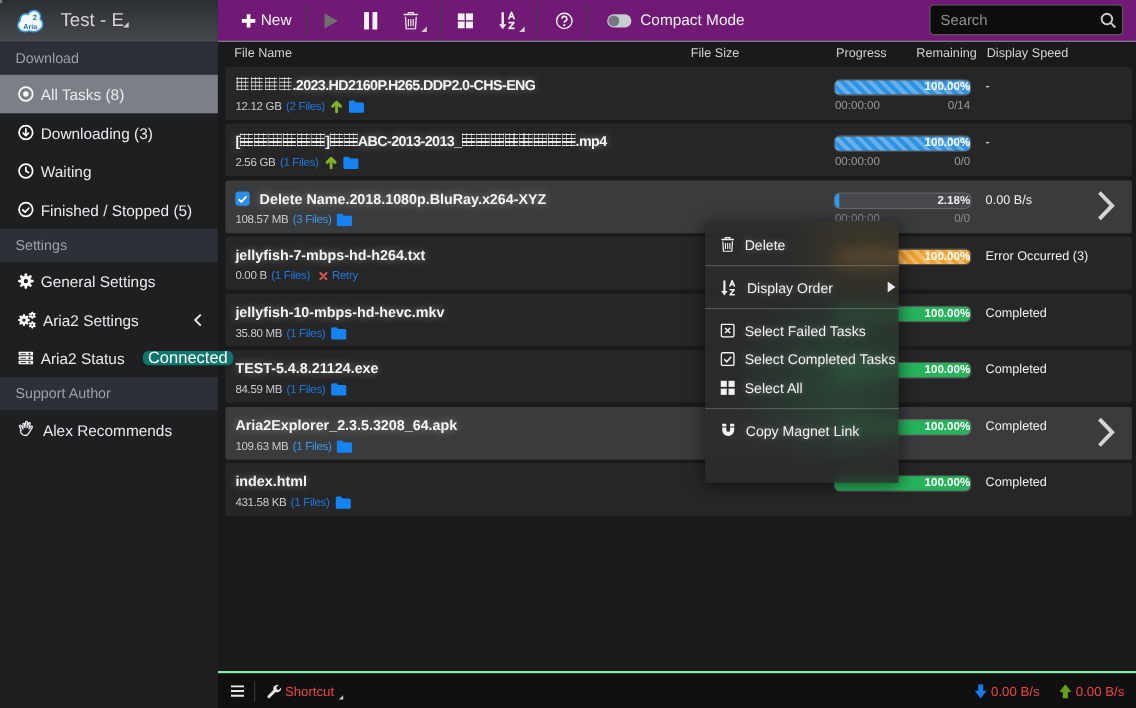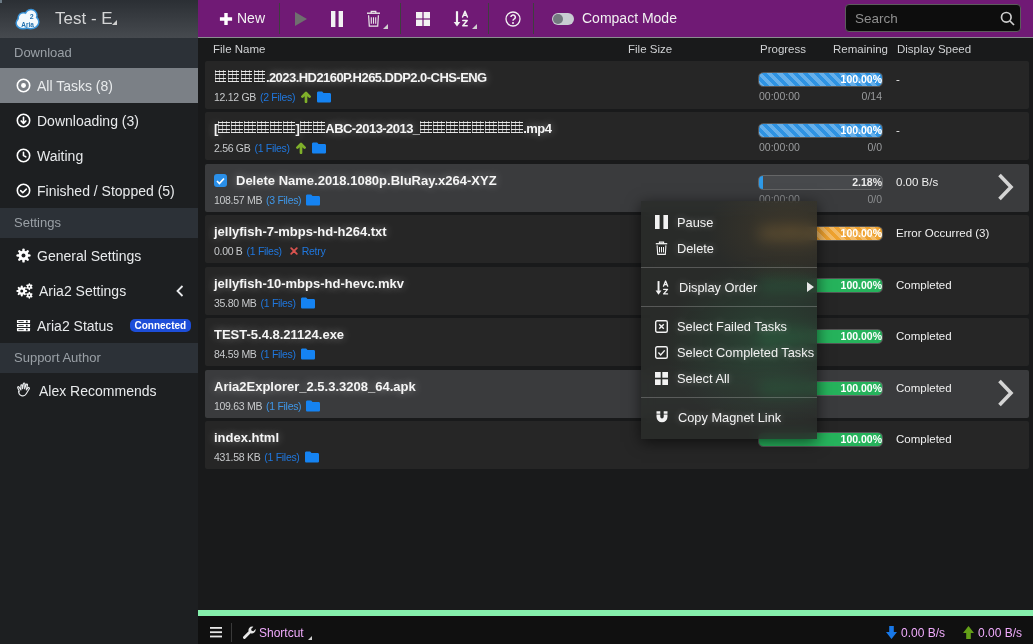--- a/index.html
+++ b/index.html
@@ -49,21 +49,21 @@
   .bar.orange { background-color:#efa22f; }
   .bar.track { background-color:#47494c; color:#ececec; }
   .times { position:absolute; left:554px; top:29px; width:123px; font-size:10.5px;
     color:#9a9c9e; }
   .times .r { float:right; }
   .rval { position:absolute; left:691px; top:12px; font-size:11.5px; color:#f0f0f0;
     line-height:13px; }
   .chev { position:absolute; right:15px; top:9px; }
   
   #bottombar { position:absolute; left:198px; top:610px; width:835px; height:34px;
-    background:#101010; border-top:6px solid #86efac; color:#f0abfc; font-size:12px; }
+    background:#101010; border-top:2px solid #86efac; color:#ef4444; font-size:12px; }
   
   #ctxmenu { position:absolute; left:641px; top:201px; width:176px; height:238px;
     background:radial-gradient(ellipse 150px 120px at 72% 60%, rgba(46,160,95,.22), rgba(46,160,95,0) 70%),
       radial-gradient(ellipse 120px 80px at 85% 12%, rgba(190,130,40,.13), rgba(190,130,40,0) 70%),
       rgba(42,44,42,.83); backdrop-filter:blur(7px);
     box-shadow:0 3px 14px rgba(0,0,0,.6); z-index:9; padding-top:8px; }
   .mi { height:26px; display:flex; align-items:center; color:#f2f2f2; font-size:12.8px;
     padding-left:14px; text-shadow:0 0 7px rgba(255,255,255,.35); white-space:nowrap; }
   .mi svg { margin-right:9px; flex:none; }
   .msep { height:1px; background:rgba(255,255,255,.22); margin:6px 0; }
@@ -161,21 +161,21 @@
       <rect x="1" y="2" width="14" height="3.4" rx="0.6"></rect>
       <rect x="1" y="6.3" width="14" height="3.4" rx="0.6"></rect>
       <rect x="1" y="10.6" width="14" height="3.4" rx="0.6"></rect>
       <rect x="2.6" y="3.4" width="5.6" height="0.9" fill="#1d1f21"></rect>
       <rect x="2.6" y="7.7" width="5.6" height="0.9" fill="#1d1f21"></rect>
       <rect x="2.6" y="12" width="5.6" height="0.9" fill="#1d1f21"></rect>
       <rect x="10.6" y="2.9" width="1.8" height="1.8" fill="#1d1f21"></rect>
       <rect x="10.6" y="7.2" width="1.8" height="1.8" fill="#1d1f21"></rect>
       <rect x="10.6" y="11.5" width="1.8" height="1.8" fill="#1d1f21"></rect>
     </svg>Aria2 Status
-    <span style="position:absolute;left:130px;top:11px;background:#1d4ed8;color:#fff;font-size:10px;font-weight:bold;border-radius:5px;padding:0 4.5px;line-height:13px;height:13px;">Connected</span>
+    <span style="position:absolute;left:130px;top:11px;background:#0f766e;color:#fff;font-size:15px;font-weight:normal;border-radius:5px;padding:0 4.5px;line-height:13px;height:13px;">Connected</span>
   </div>
   <div class="sechdr" style="top:343px;">Support Author</div>
   <div class="sbitem" style="top:373px;">
     <svg width="17" height="17" viewBox="0 0 16 16" fill="none" stroke="#e8eaec" stroke-width="1.1" stroke-linecap="round" stroke-linejoin="round">
       <path d="M3.1 8.7L1.6 5.4c-.35-.8.75-1.45 1.25-.7l1.75 2.8V3.4c0-.95 1.35-.95 1.4 0l.2 2.9.75-4.7c.15-.95 1.5-.8 1.45.15l-.3 4.6 1.35-3.8c.3-.9 1.6-.55 1.35.4l-1.1 4.4 1.7-2c.6-.7 1.65.15 1.1.95l-2.85 4.75c-1.05 1.75-3.1 2.4-4.85 1.6-1.6-.7-2.35-2.1-2.35-3.95z"></path>
     </svg>Alex Recommends
   </div>
 </div>
 
 <div id="toolbar">
@@ -311,21 +311,21 @@
   <div class="title">TEST-5.4.8.21124.exe</div>
   <div class="sub">84.59 MB <span class="files">(1 Files)</span>
     <svg width="14" height="12" viewBox="0 0 15 12" fill="#1583f2">
         <path d="M0 1.5C0 .7.7 0 1.5 0h4L7 1.8h6.5c.8 0 1.5.7 1.5 1.5v7.2c0 .8-.7 1.5-1.5 1.5h-12C.7 12 0 11.3 0 10.5z"></path>
       </svg>
   </div>
   <div class="bar green">100.00%</div>
   <div class="rval">Completed</div>
 </div>
 <div class="row hl" style="top:369.5px">
-  <div class="title">Aria2Explorer_2.5.3.3208_64.apk</div>
+  <div class="title">Aria2Explorer_2.3.5.3208_64.apk</div>
   <div class="sub">109.63 MB <span class="files">(1 Files)</span>
     <svg width="14" height="12" viewBox="0 0 15 12" fill="#1583f2">
         <path d="M0 1.5C0 .7.7 0 1.5 0h4L7 1.8h6.5c.8 0 1.5.7 1.5 1.5v7.2c0 .8-.7 1.5-1.5 1.5h-12C.7 12 0 11.3 0 10.5z"></path>
       </svg>
   </div>
   <div class="bar green">100.00%</div>
   <div class="rval">Completed</div>
   <svg class="chev" width="17" height="28" viewBox="0 0 17 28" fill="none" stroke="#d4d4d4" stroke-width="3.6">
       <path d="M2.5 2L14 14 2.5 26"></path>
     </svg>
@@ -357,26 +357,20 @@
       <path d="M3.2 0h4.6v6H11L5.5 13 0 6h3.2z"></path>
     </svg>
   <span class="abs" style="left:703px;top:10px;">0.00 B/s</span>
   <svg class="abs" style="left:765px;top:10px" width="11" height="13" viewBox="0 0 11 13" fill="#64a018">
       <path d="M5.5 0L11 7H7.8v6H3.2V7H0z"></path>
     </svg>
   <span class="abs" style="left:780px;top:10px;">0.00 B/s</span>
 </div>
 
 <div id="ctxmenu">
-  <div class="mi">
-    <svg width="13" height="14" viewBox="0 0 13 14" fill="#f2f2f2">
-        <rect width="4.6" height="14"></rect>
-        <rect x="8.4" width="4.6" height="14"></rect>
-      </svg>Pause
-  </div>
   <div class="mi">
     <svg width="13" height="14" viewBox="0 0 13 14" fill="none" stroke="#f2f2f2" stroke-width="1.1">
       <path d="M0.8 2.7h11.4" stroke-width="1.3"></path>
       <path d="M4.4 2.5V1.1h4.2v1.4"></path>
       <path d="M2.1 4.4l.6 9h7.6l.6-9"></path>
       <path d="M4.5 6v5.4M6.5 6v5.4M8.5 6v5.4" stroke-width="1"></path>
     </svg>Delete
   </div>
   <div class="msep"></div>
   <div class="mi">

